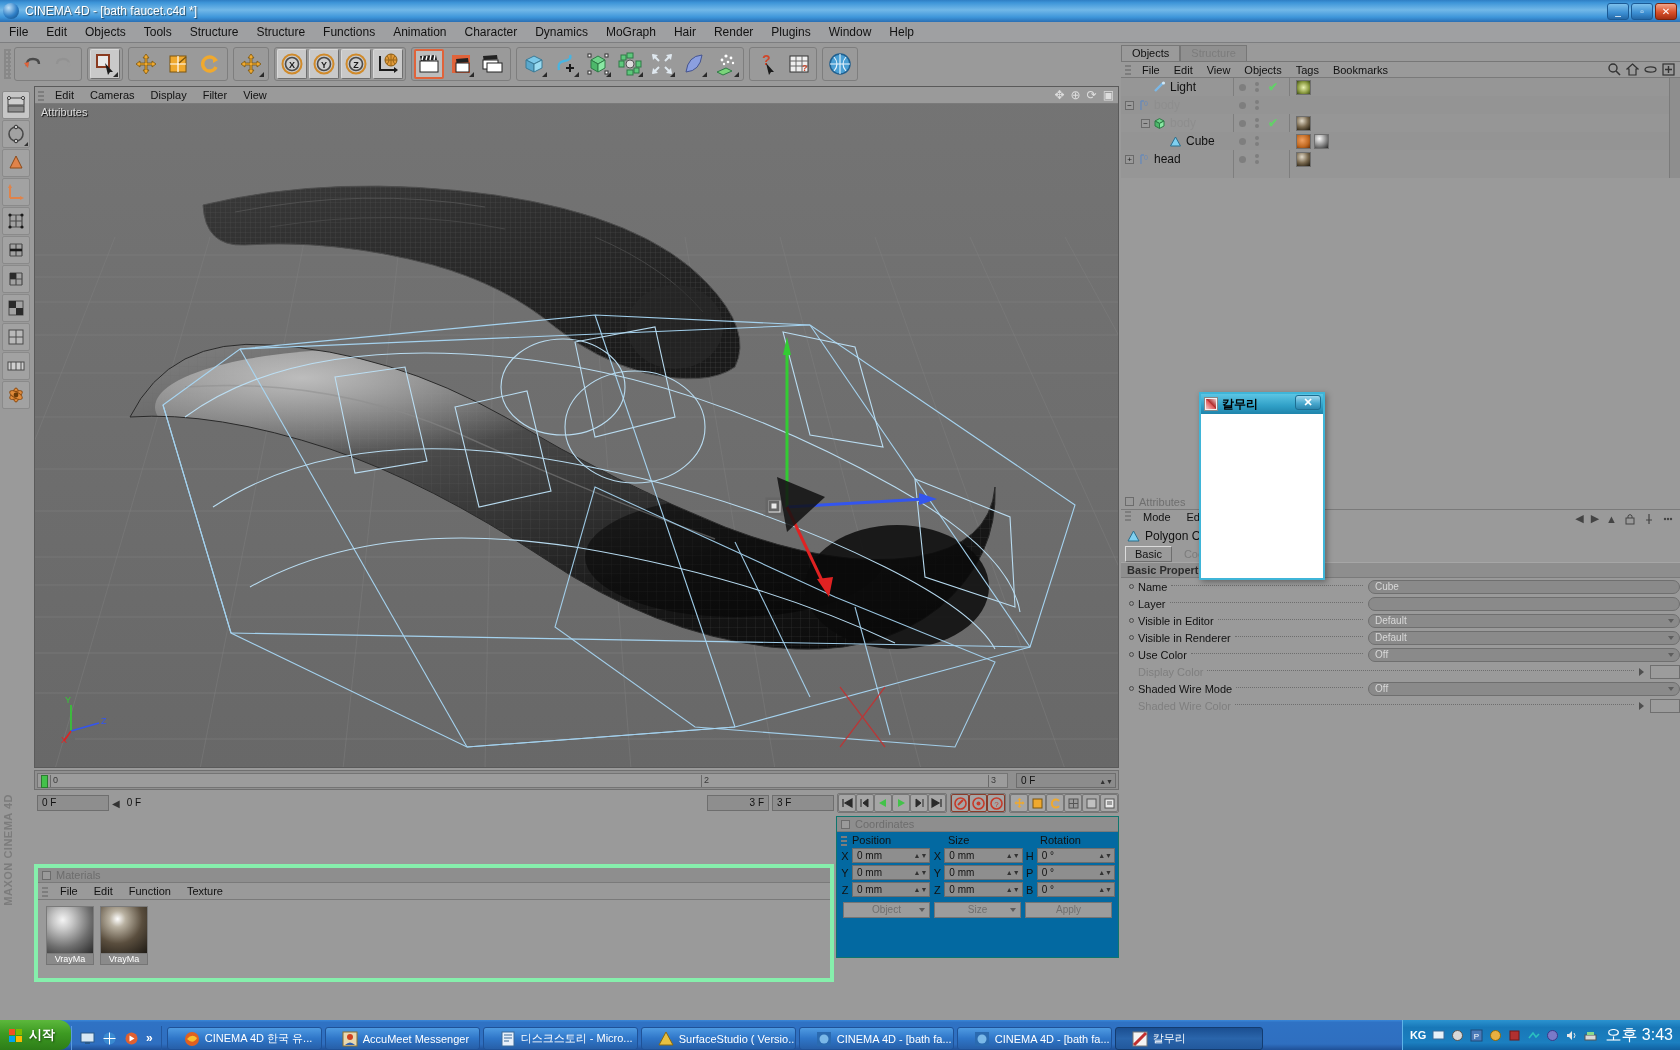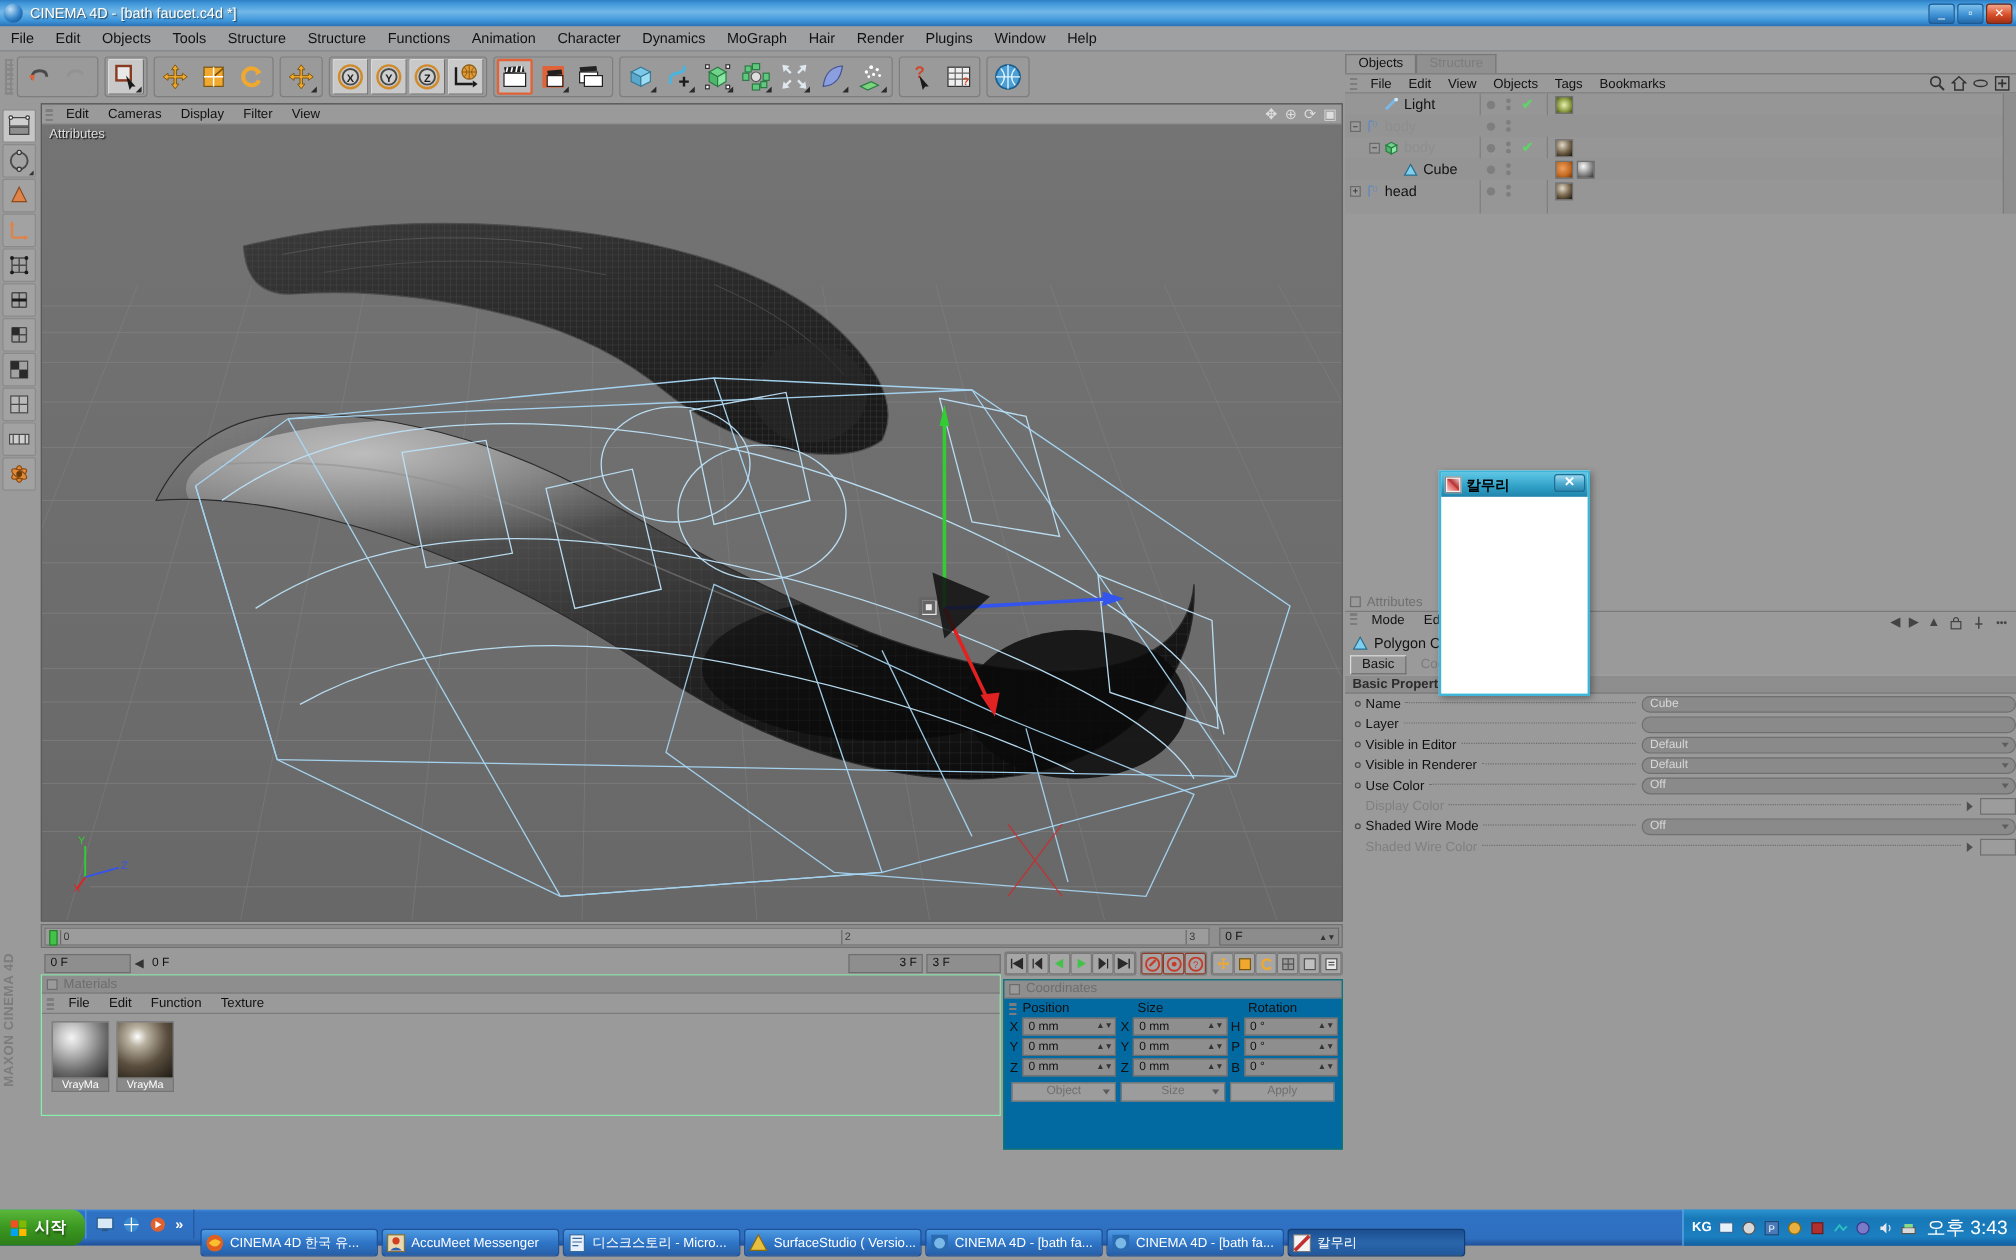--- a/index.html
+++ b/index.html
@@ -129,22 +129,22 @@
   }
   .fld { height:16px; background:#8e8e8e; border:1px solid #6e6e6e; font-size:10px;
          color:#111; padding: 0 4px; line-height:14px; display:flex; align-items:center; }
   .pbtn { width:18px; height:18px; border:1px solid #777; background:#a6a6a6;
           display:flex; align-items:center; justify-content:center; border-radius:2px; }
   .pbtn.red { border-color:#8a3b2a; }
   .rgroup { display:flex; border:1px solid #777; border-radius:2px; }
 
   
   .materials {
-    position: absolute; top: 812px; left: 34px; width: 800px; height: 118px;
-    background: #9a9a9a; border: 1px solid #86efac;
+    position: absolute; top: 864px; left: 34px; width: 800px; height: 118px;
+    background: #9a9a9a; border: 4px solid #86efac;
   }
   .panel-head {
     height: 15px; background: #8e8e8e; display:flex; align-items:center;
     font-size: 11px; color: #6d6d6d; padding-left: 4px; border-bottom:1px solid #7a7a7a;
   }
   .panel-head .chk { width:9px;height:9px;border:1px solid #6c6c6c; background:#9a9a9a; margin-right:5px; }
   .mat-menu { height: 17px; display:flex; align-items:center; font-size:11px; color:#111;
               border-bottom: 1px solid #7a7a7a; }
   .mat-menu .mi { padding: 1px 8px; }
   .mat-menu .vgrip { width: 6px; height: 11px; margin: 0 4px;
@@ -271,36 +271,36 @@
                    border-right:3px solid transparent;border-top:4px solid #111; display:block; }
   .krow { display:flex; gap:5px; margin-bottom:6px; }
   .kbtn { width:100%; height:20px; background:#ececec; border:1px solid #888;
           border-top-color:#fff; border-left-color:#fff;
           font-size:12px; color:#000; text-align:center; line-height:18px; margin-top:4px; }
   .klink { text-align:center; font-size:12px; color:#2020c0; text-decoration:underline;
            margin-top:9px; }
 
   
   .taskbar {
-    position: absolute; bottom: 12px; left: 0; width: 1680px; height: 30px;
+    position: absolute; bottom: 0; left: 0; width: 1680px; height: 30px;
     background: linear-gradient(180deg,#3a87d8 0%, #2f72c4 8%, #2f6fc0 80%, #1f5097 100%);
-    display: flex; align-items: flex-start;
+    display: flex; align-items: flex-end;
   }
   .start {
     height: 30px; padding: 0 16px 0 8px; display:flex; align-items:center; gap:5px;
     background: linear-gradient(180deg,#5cb83c 0%,#3d9a22 45%,#2d7d18 100%);
     border-radius: 0 12px 12px 0; color:#fff; font-weight:bold; font-size:13px;
     text-shadow: 1px 1px 2px rgba(0,0,0,.5);
   }
   .qlaunch { display:flex; align-items:center; gap:7px; padding: 0 8px;
              border-left:1px solid #5a9ae0; border-right:1px solid #23589f; height:24px; }
   .tasks { display:flex; align-items:center; gap:3px; margin-left:5px; flex:1; }
   .task {
     height: 23px; min-width: 148px; max-width: 155px; display:flex; align-items:center; gap:5px;
-    padding: 0 3px; border-radius: 3px; font-size: 11px; color:#fff;
+    padding: 0 16px; border-radius: 3px; font-size: 11px; color:#fff;
     background: linear-gradient(180deg,#4e9ae2,#2f76c8 50%,#275fa8);
     border: 1px solid #1f5298; overflow:hidden; white-space:nowrap;margin-top:16px;
   }
   .task.active { background: linear-gradient(180deg,#1b4f91,#2a65ab 50%,#22589c);
                  border-color:#143c70; }
   .tray {
     display:flex; align-items:center; gap:5px; height: 30px; padding: 0 7px;
     background: linear-gradient(180deg,#2b93d0 0%, #1878b8 25%, #1b7fc0 75%, #1160a0 100%);
     border-left: 1px solid #5fb4e8; color:#fff; font-size:11px;
   }

